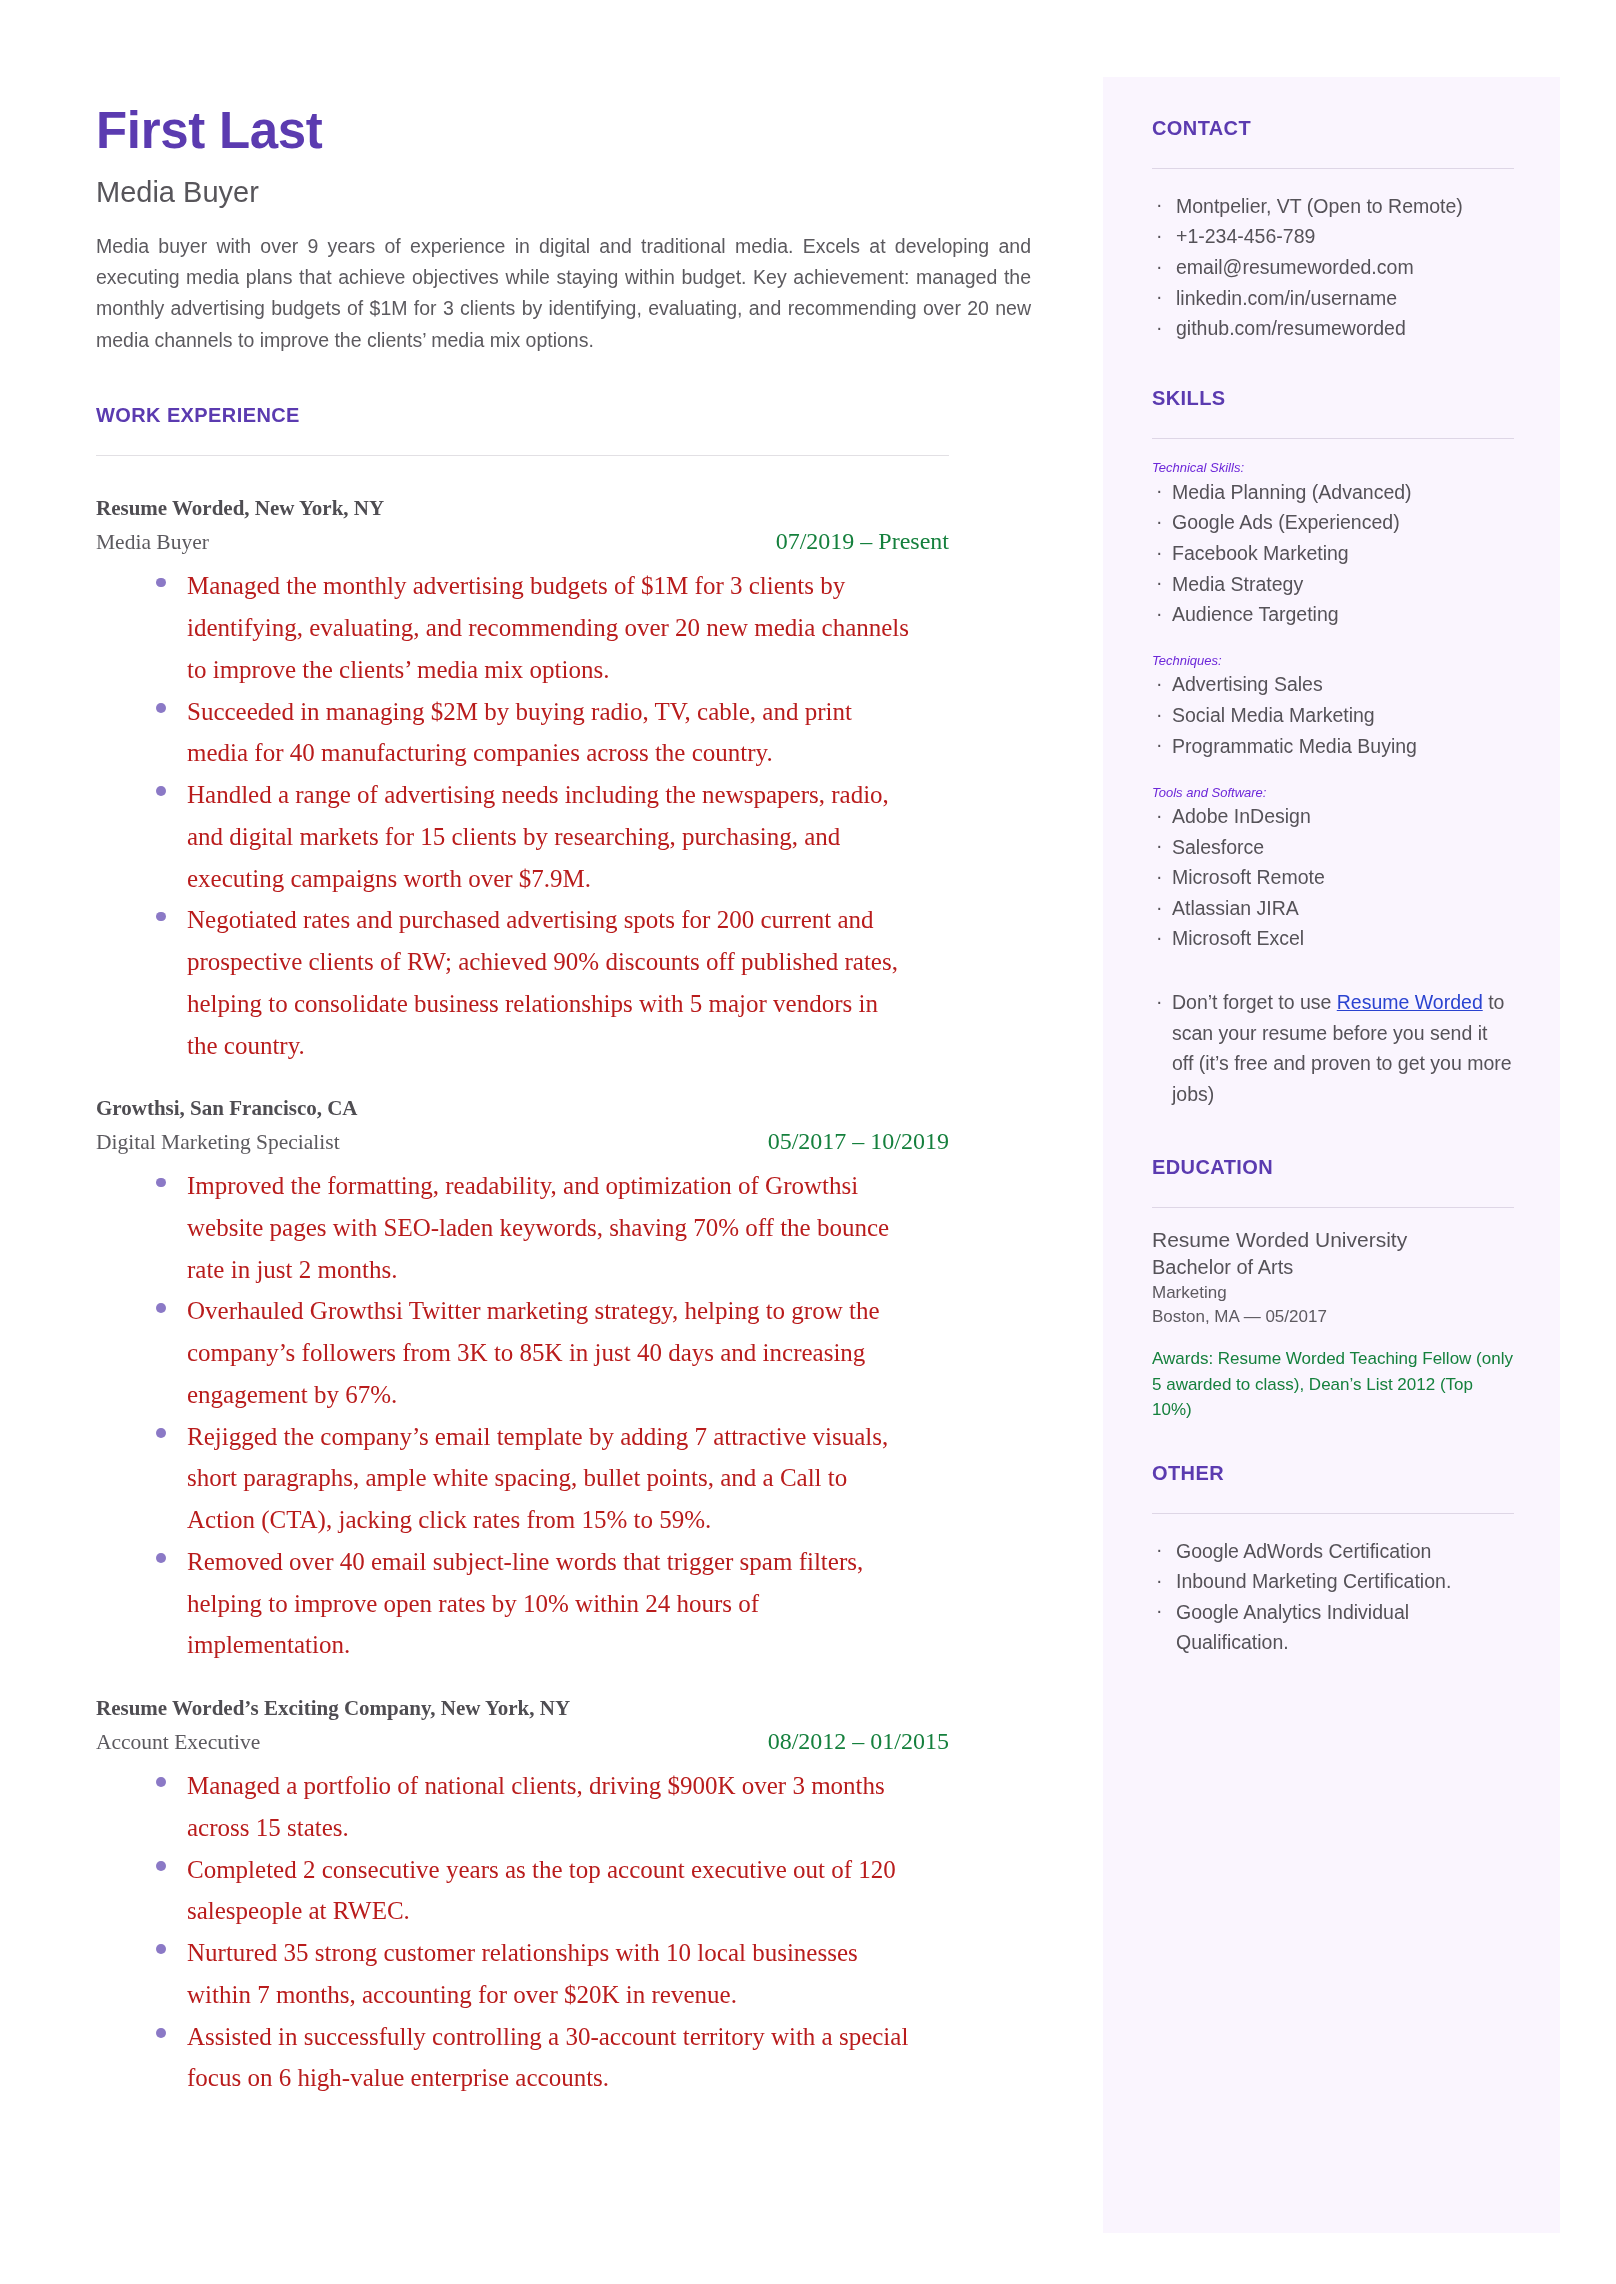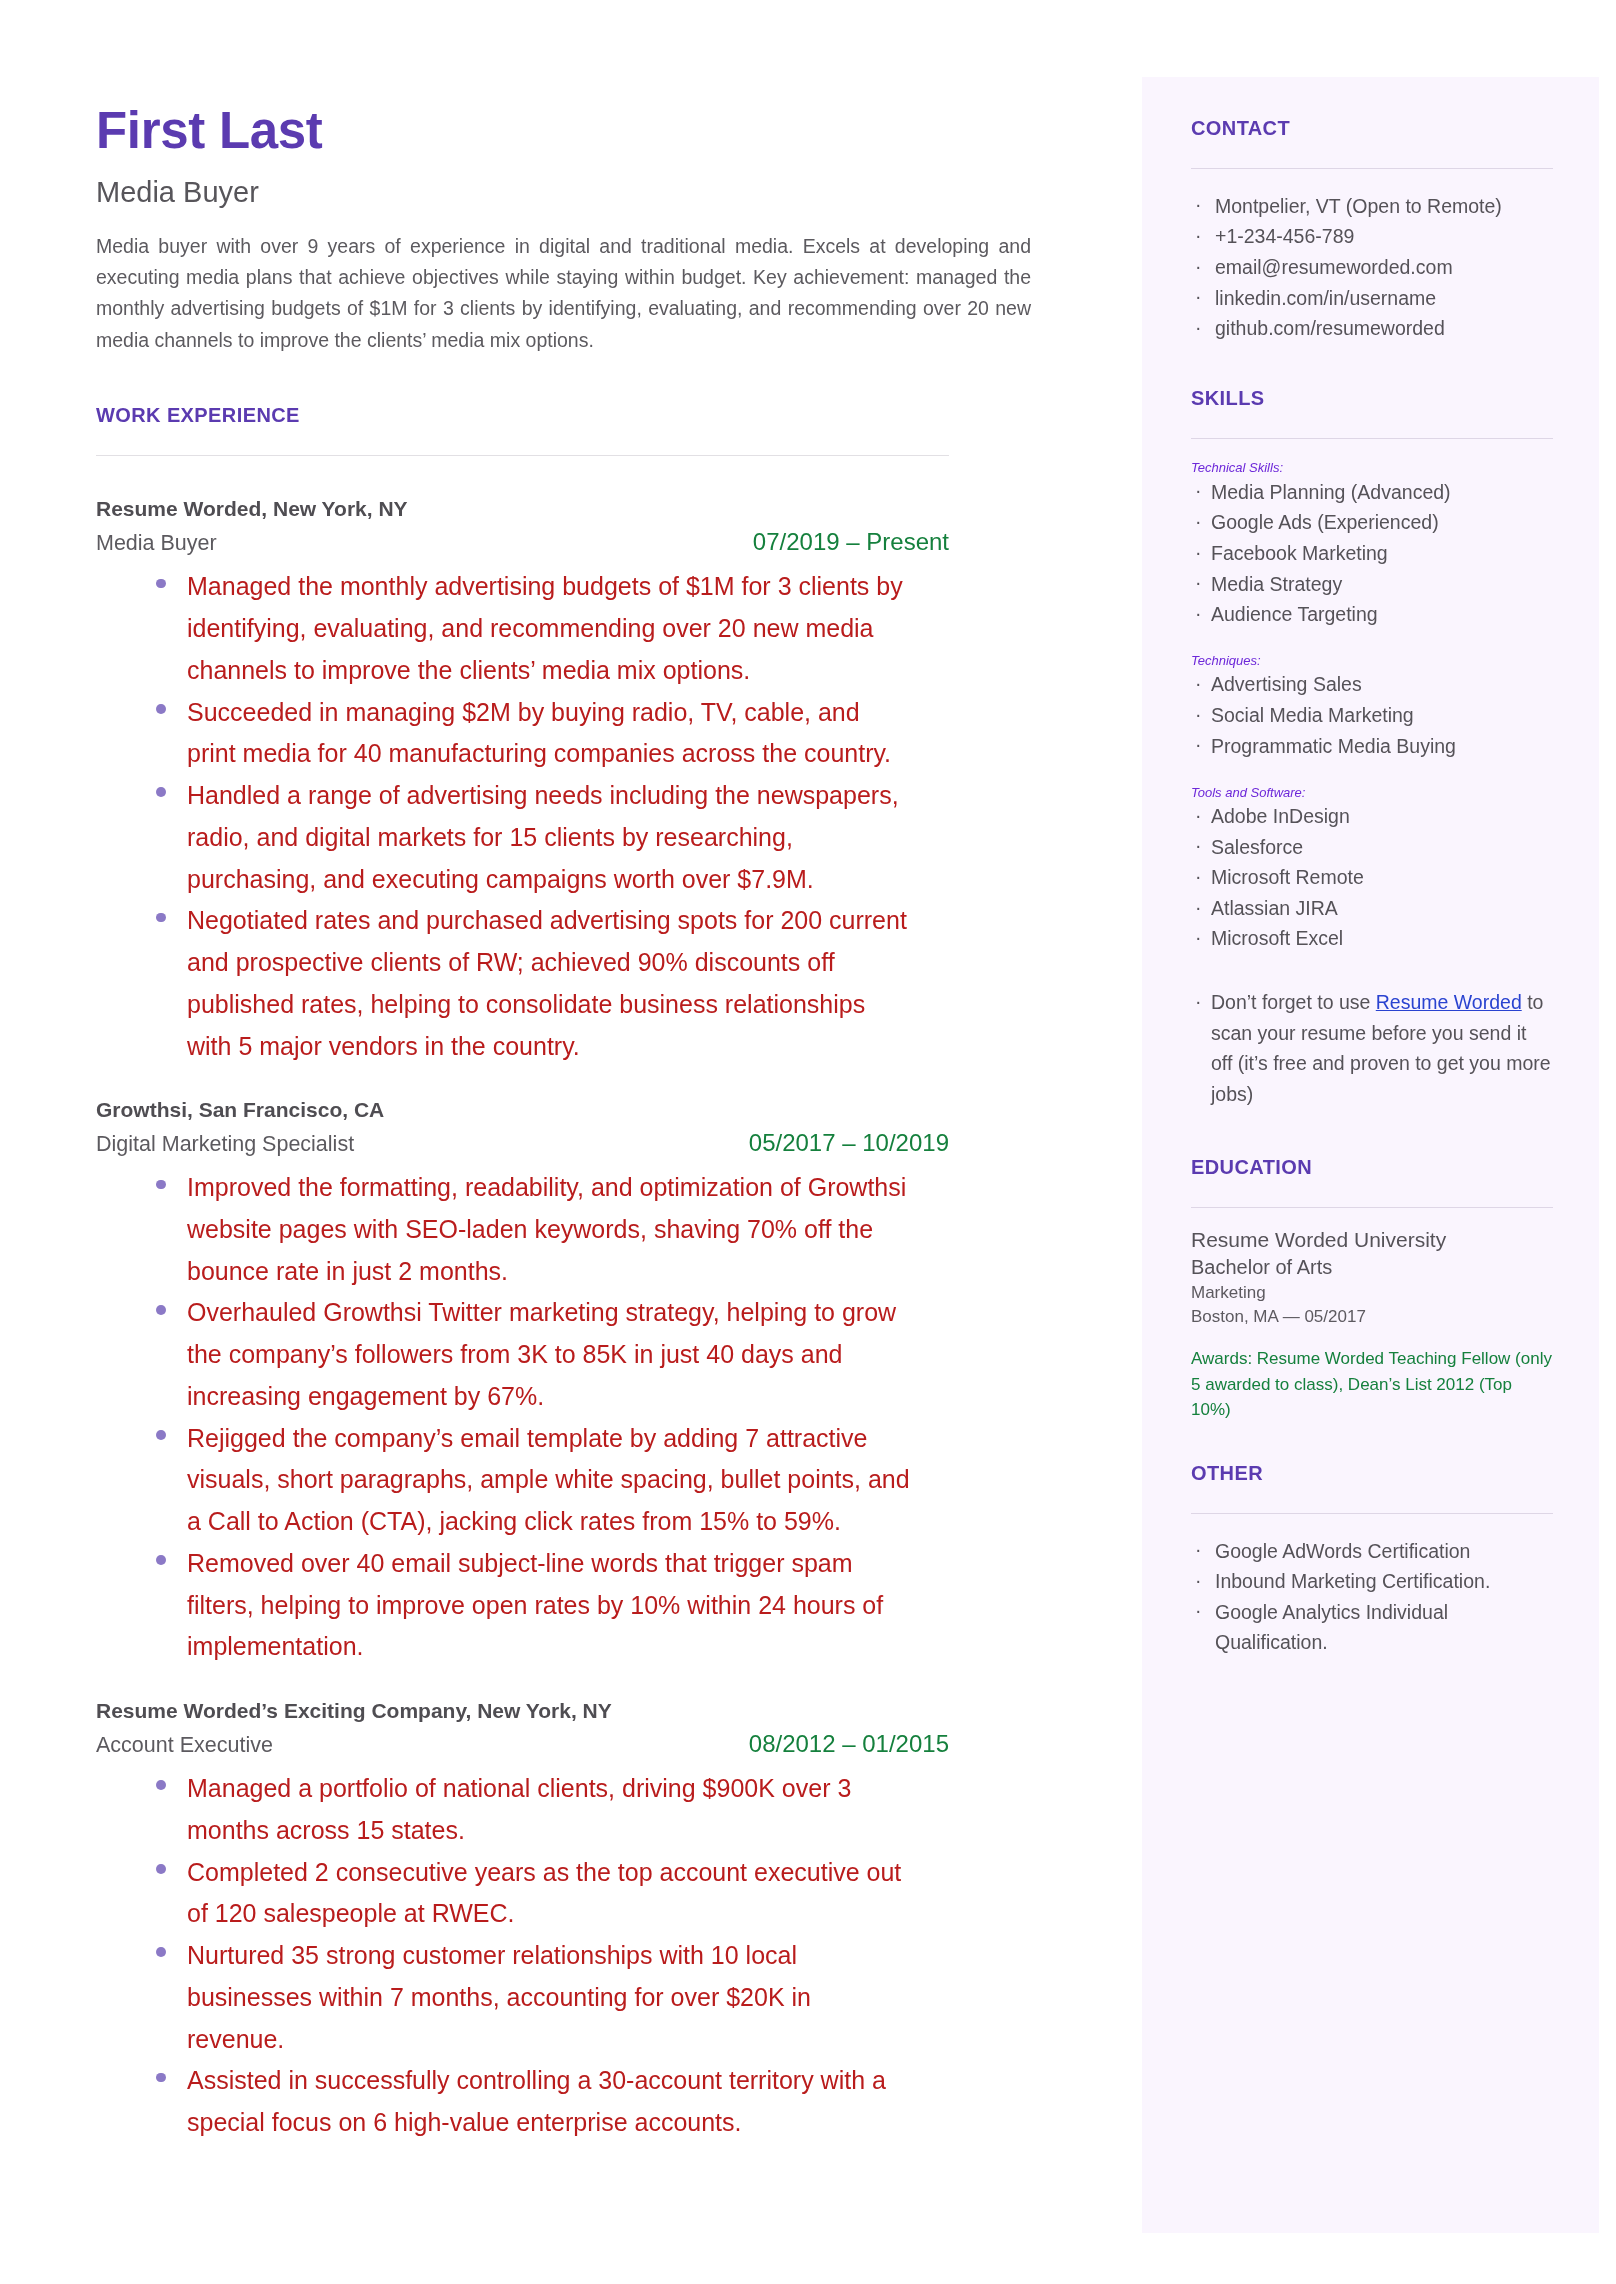--- a/index.html
+++ b/index.html
@@ -19,21 +19,21 @@
   .page {
     position: relative;
     width: 1617px;
     height: 2284px;
     background: #ffffff;
   }
 
   
   .sidebar {
     position: absolute;
-    left: 1142px;
+    left: 1103px;
     top: 77px;
     width: 457px;
     height: 2156px;
     background: #faf5fe;
     box-sizing: border-box;
     padding: 40px 46px 0 49px;
   }
 
   .side-section { margin-bottom: 0; }
 
@@ -167,21 +167,21 @@
     letter-spacing: 0.4px;
     margin: 48px 0 0 0;
   }
   .section-rule {
     height: 0.7px;
     background: #e2e0e4;
     margin: 28px 0 0 0;
     width: 853px;
   }
 
-  .job { margin-top: 31px; }
+  .job { margin-top: 31px; font-family: Liberation Serif, serif; }
   .job-company {
     color: #4f4d52;
     font-size: 21px;
     font-weight: bold;
     line-height: 1.3;
   }
   .job-line {
     display: flex;
     justify-content: space-between;
     align-items: baseline;

